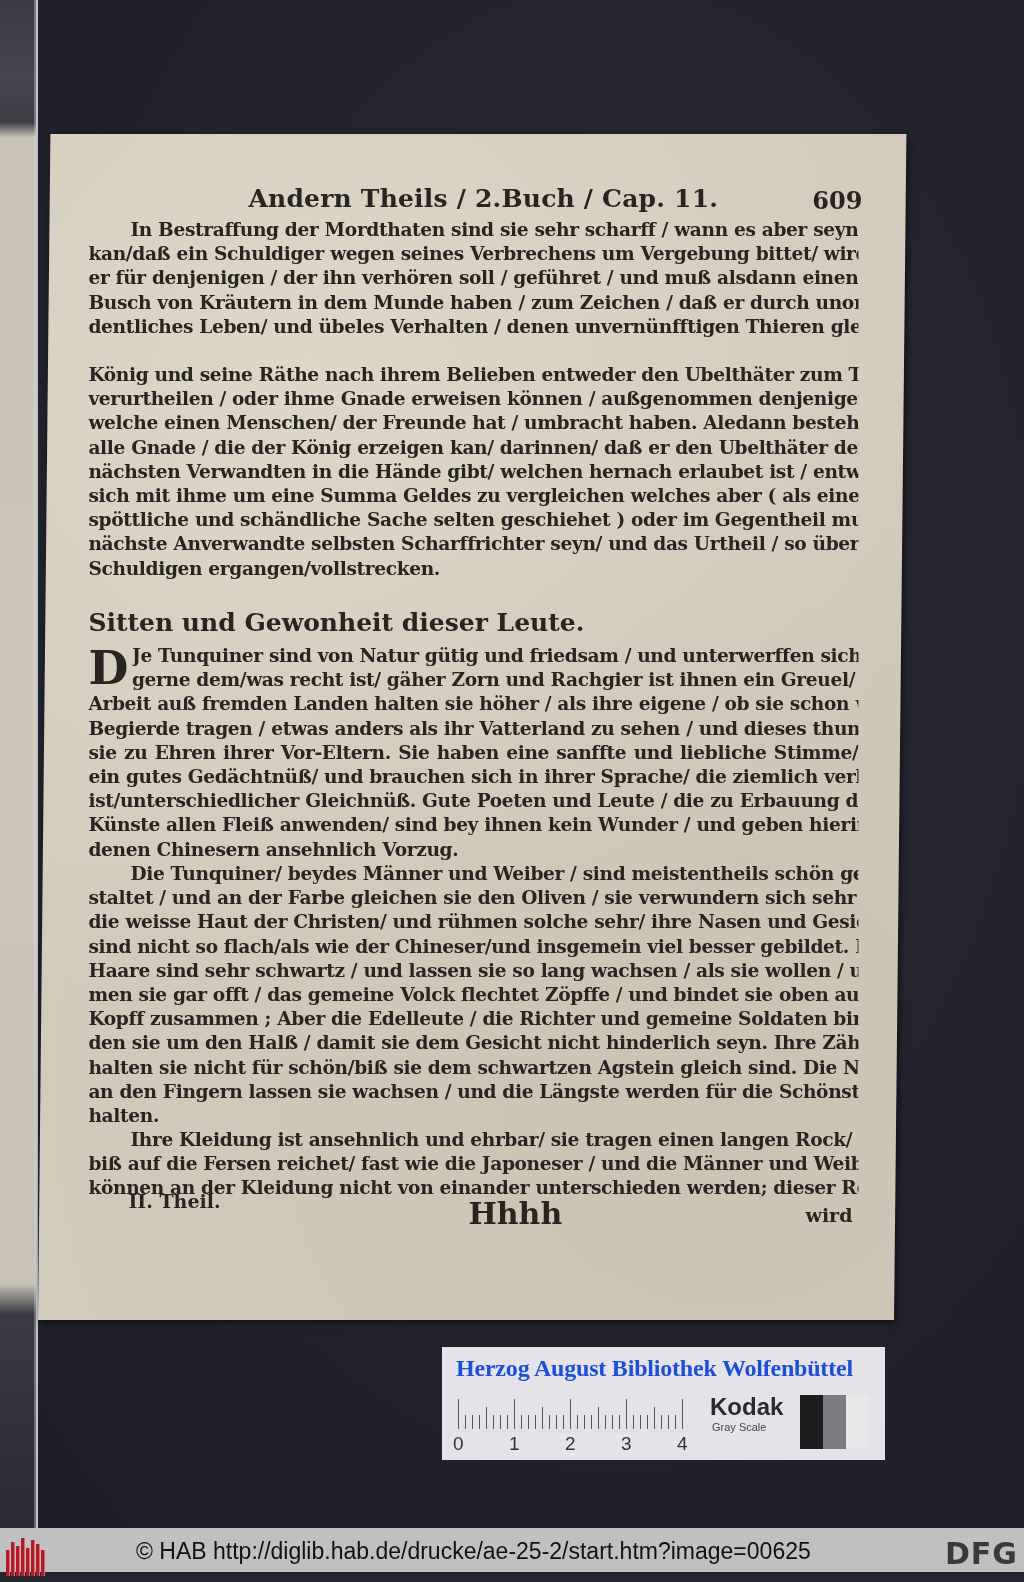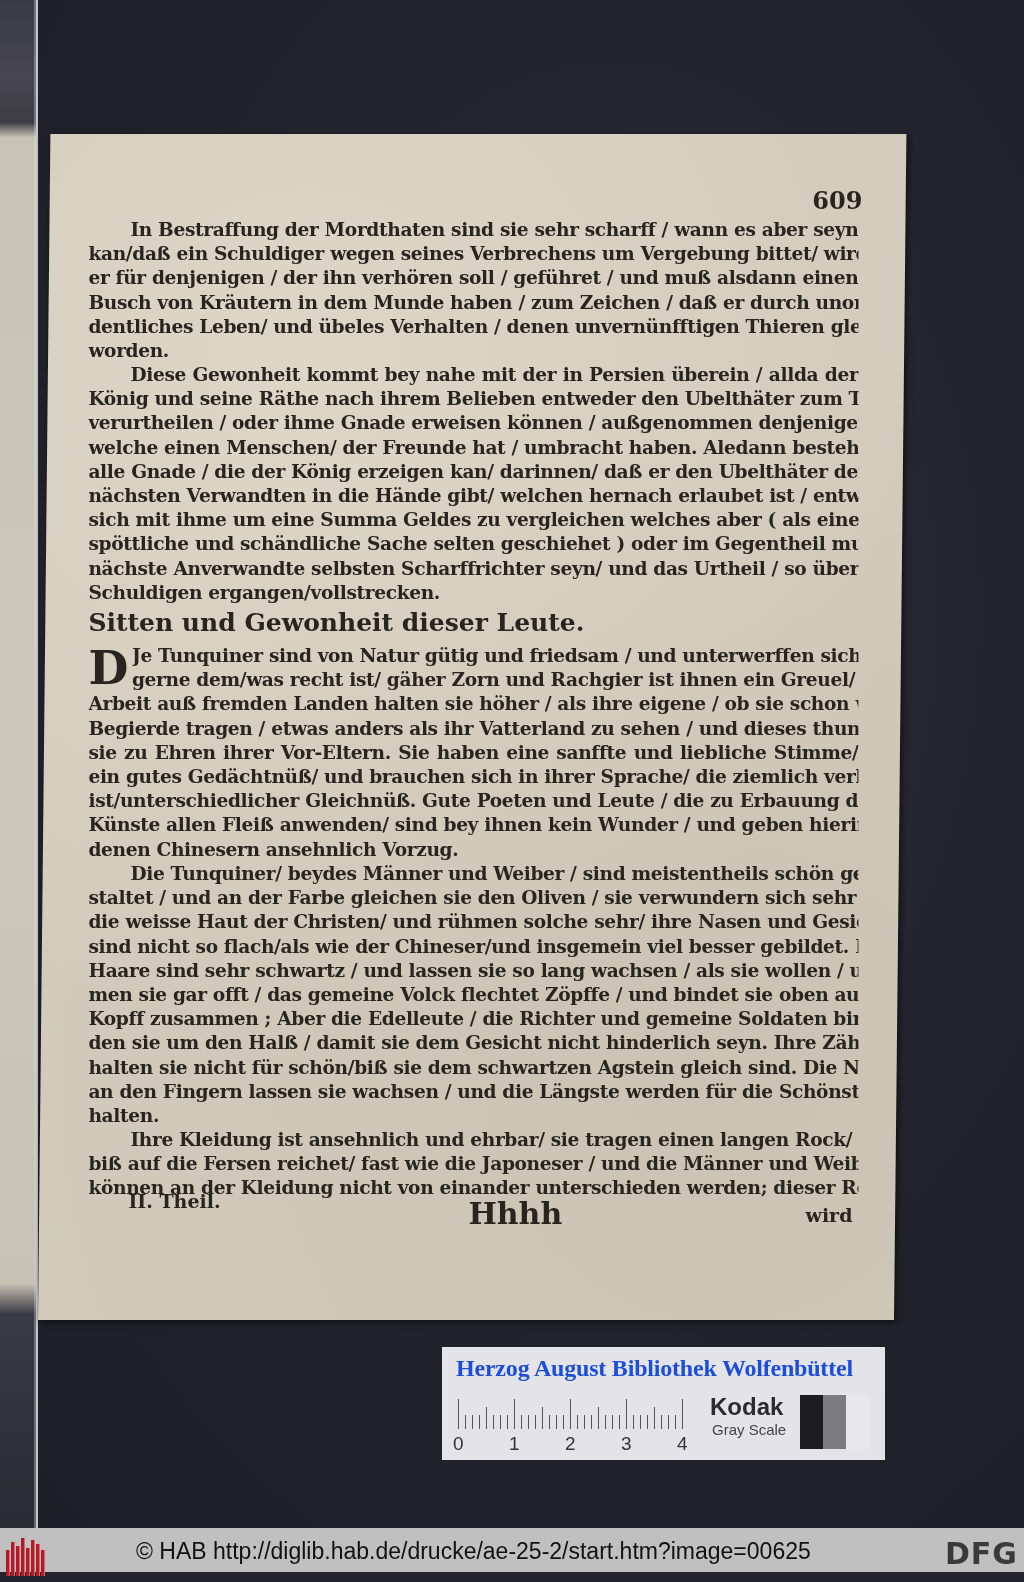--- a/index.html
+++ b/index.html
@@ -89,21 +89,21 @@
   .tick { position: absolute; bottom: 10px; width: 1px; background: #555; }
   .ruler-num {
     position: absolute; top: 36px; font-family: "Liberation Sans", sans-serif; font-size: 19px; color: #333;
   }
   .kodak {
     position: absolute; left: 268px; top: 46px; font-family: "Liberation Sans", sans-serif;
     font-size: 24px; font-weight: bold; color: #2a2a30;
   }
   .grayscale-label {
     position: absolute; left: 270px; top: 74px; font-family: "Liberation Sans", sans-serif;
-    font-size: 15px; color: #444;
+    font-size: 11px; color: #444;
   }
   .swatches { position: absolute; left: 358px; top: 48px; height: 54px; display: flex; }
   .swatch { width: 23px; height: 54px; }
 
   
   .footer {
     position: absolute; left: 0; top: 1528px; width: 1024px; height: 44px;
     background: #c0c0c0;
     font-family: "Liberation Sans", sans-serif;
   }
@@ -120,34 +120,33 @@
 </head>
 <body>
 
 <div class="backdrop"></div>
 <div class="prev-page"></div>
 <div class="glass-line"></div>
 
 <div class="page">
   <div class="page-inner">
     <div class="running-head">
+      <span class="running-title">Andern Theils / 2.Buch / Cap. 11.</span>
       <span class="page-number">609</span>
     </div>
 
     <div class="text-block" style="top:84px">
       <span class="line indent">In Bestraffung der Mordthaten sind sie sehr scharff / wann es aber seyn</span>
       <span class="line">kan/daß ein Schuldiger wegen seines Verbrechens um Vergebung bittet/ wird</span>
       <span class="line">er für denjenigen / der ihn verhören soll / geführet / und muß alsdann einen</span>
       <span class="line">Busch von Kräutern in dem Munde haben / zum Zeichen / daß er durch unor-</span>
       <span class="line">dentliches Leben/ und übeles Verhalten / denen unvernünfftigen Thieren gleich</span>
-      <span class="line last">worden.</span>
     </div>
 
     <div class="text-block" style="top:229px">
-      <span class="line indent">Diese Gewonheit kommt bey nahe mit der in Persien überein / allda der</span>
       <span class="line">König und seine Räthe nach ihrem Belieben entweder den Ubelthäter zum Tode</span>
       <span class="line">verurtheilen / oder ihme Gnade erweisen können / außgenommen denjenigen/</span>
       <span class="line">welche einen Menschen/ der Freunde hat / umbracht haben. Aledann bestehet</span>
       <span class="line">alle Gnade / die der König erzeigen kan/ darinnen/ daß er den Ubelthäter denen</span>
       <span class="line">nächsten Verwandten in die Hände gibt/ welchen hernach erlaubet ist / entweder</span>
       <span class="line">sich mit ihme um eine Summa Geldes zu vergleichen welches aber ( als eine</span>
       <span class="line">spöttliche und schändliche Sache selten geschiehet ) oder im Gegentheil muß der</span>
       <span class="line">nächste Anverwandte selbsten Scharffrichter seyn/ und das Urtheil / so über den</span>
       <span class="line last">Schuldigen ergangen/vollstrecken.</span>
     </div>

